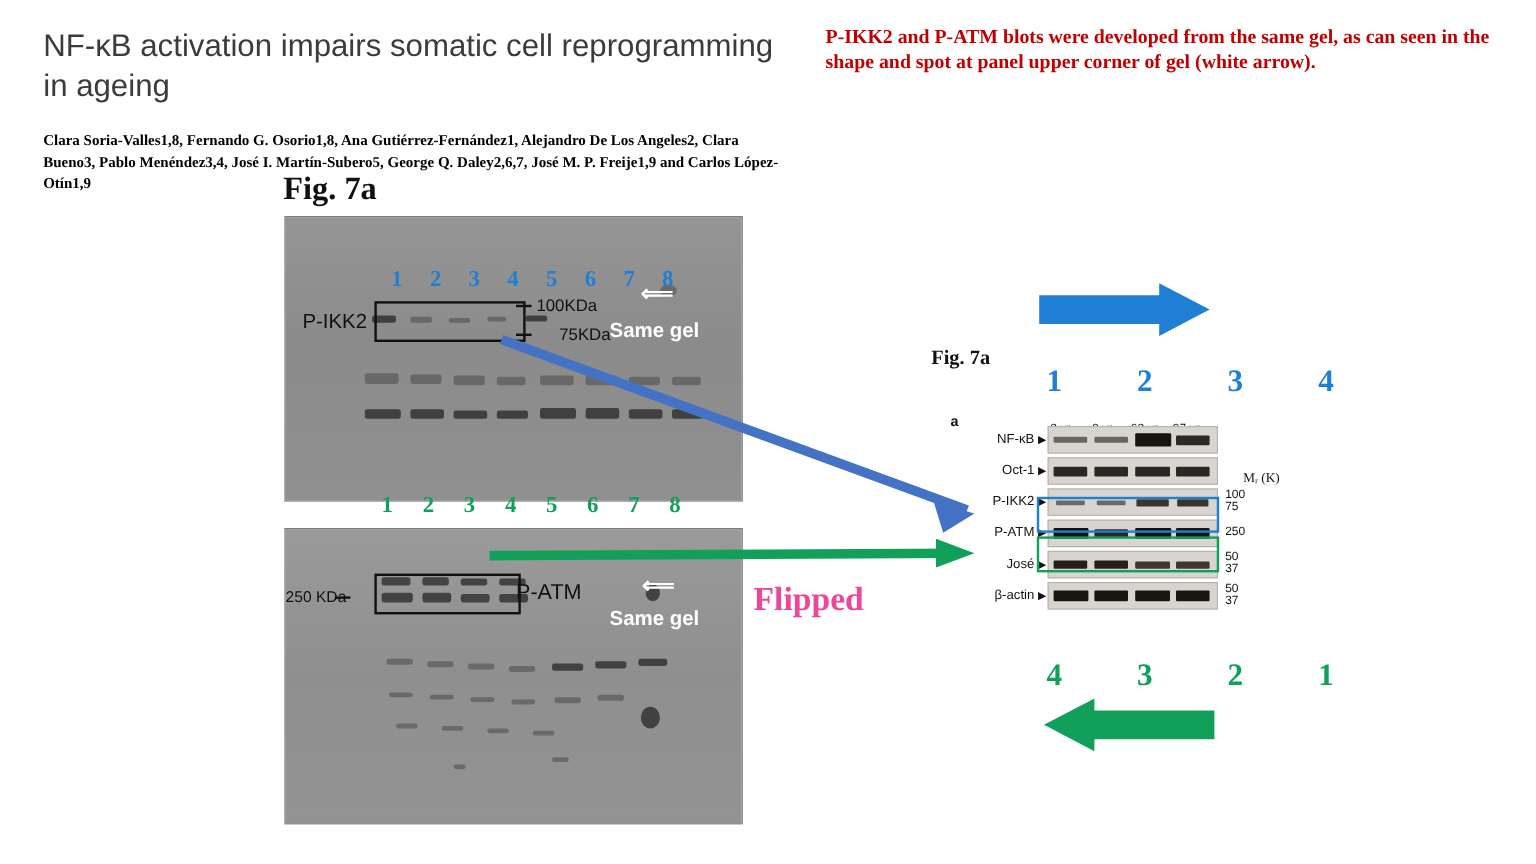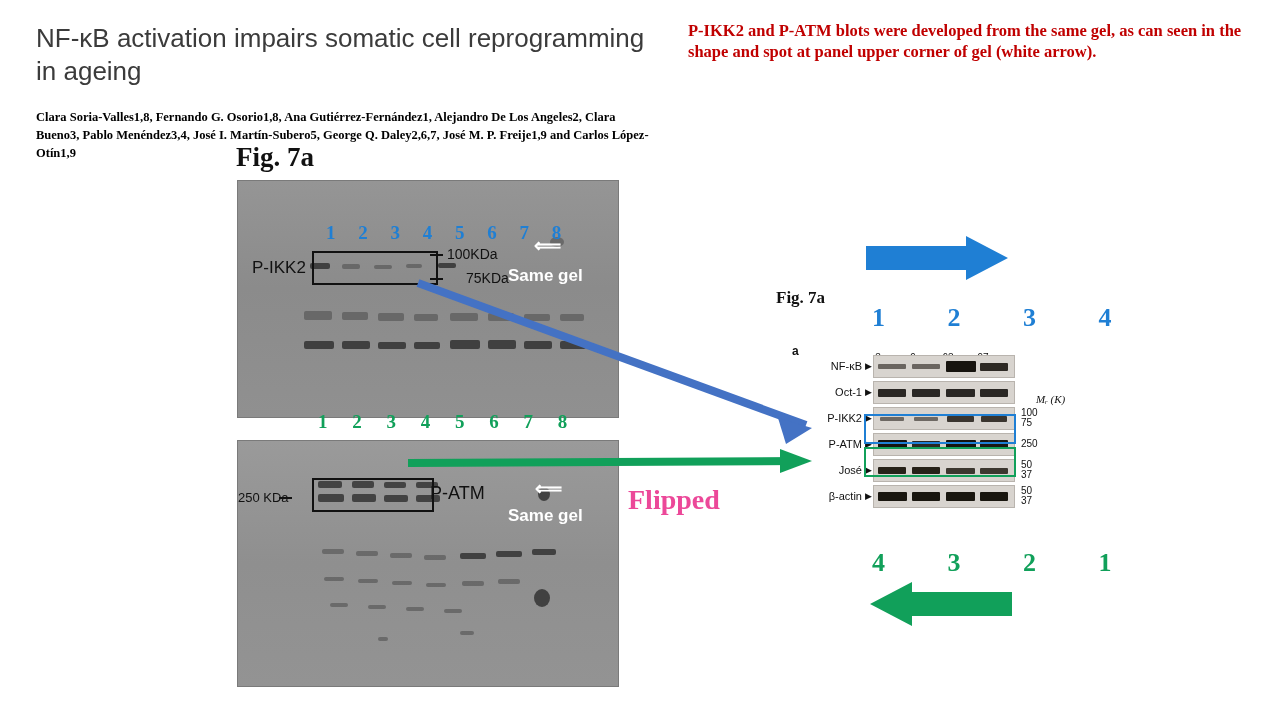--- a/index.html
+++ b/index.html
@@ -212,21 +212,20 @@
   .sband {
     position: absolute;
     height: 7px;
     border-radius: 1px;
     background: #2a2724;
   }
   #mr-label {
     left: 1036px; top: 393px;
     font-family: "Liberation Serif", serif;
     font-size: 11px;
-    font-style: italic;
     color: #111;
   }
   #box-blue-right {
     left: 864px; top: 414px; width: 148px; height: 26px;
     border: 2px solid #1f7fd4;
   }
   #box-green-right {
     left: 864px; top: 447px; width: 148px; height: 26px;
     border: 2px solid #11a05a;
   }

